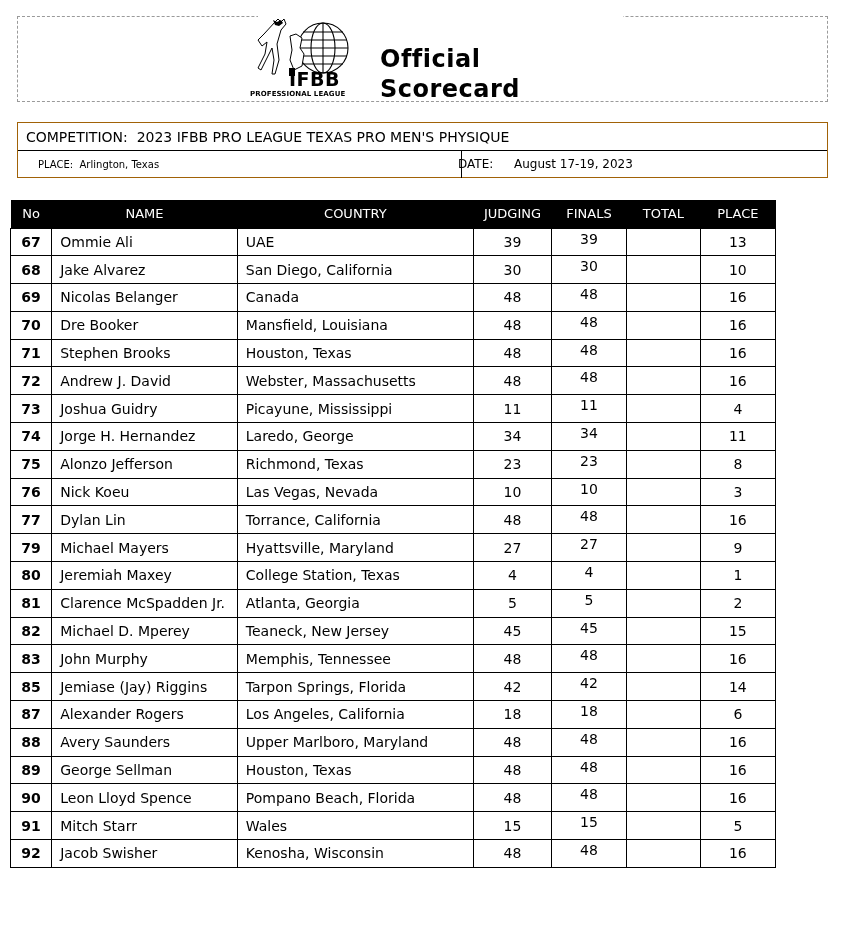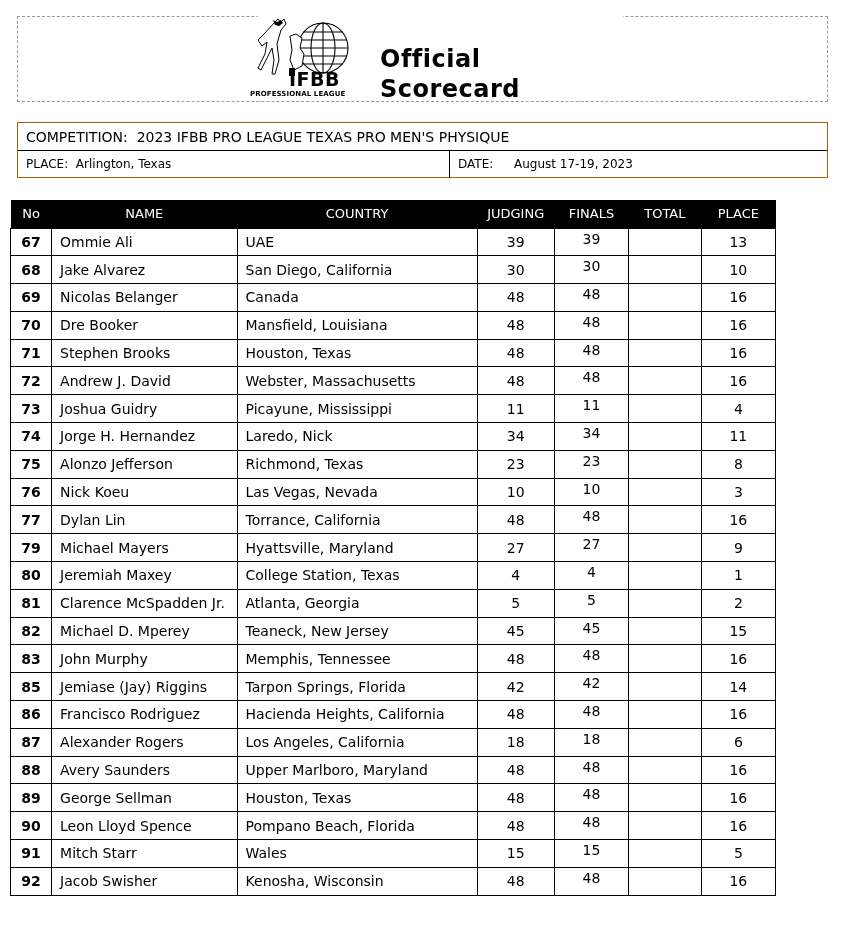--- a/index.html
+++ b/index.html
@@ -35,22 +35,22 @@
   .info {
     position: absolute; left: 17px; top: 122px; width: 811px; height: 56px;
     border: 1px solid #a16207;
   }
   .info-row1 {
     position: absolute; left: 0; top: 0; width: 100%; height: 28px;
     border-bottom: 1px solid #000; font-size: 14px; line-height: 28px; padding-left: 8px;
   }
   .info-row2 { position: absolute; left: 0; top: 28px; width: 100%; height: 27px; }
   .info-place {
-    position: absolute; left: 0; top: 0; width: 432px; height: 27px;
-    border-right: 1px solid #000; font-size: 12px; line-height: 27px; padding-left: 8px;
+    position: absolute; left: 12px; top: 0; width: 432px; height: 27px;
+    border-right: 1px solid #000; font-size: 10px; line-height: 27px; padding-left: 8px;
   }
   .info-date {
     position: absolute; left: 432px; top: 0; width: 377px; height: 27px;
     font-size: 12px; line-height: 27px; padding-left: 8px;
   }
   .info-date .lbl { display: inline-block; width: 56px; }
   table.results {
     position: absolute; left: 10px; top: 200px; width: 766px;
     border-collapse: collapse; font-size: 14px;
   }
@@ -198,21 +198,21 @@
         <td>Joshua Guidry</td>
         <td>Picayune, Mississippi</td>
         <td class="num">11</td>
         <td class="finals">11</td>
         <td class="total"></td>
         <td class="num">4</td>
       </tr>
       <tr>
         <td class="no">74</td>
         <td>Jorge H. Hernandez</td>
-        <td>Laredo, Nick</td>
+        <td>Laredo, George</td>
         <td class="num">34</td>
         <td class="finals">34</td>
         <td class="total"></td>
         <td class="num">11</td>
       </tr>
       <tr>
         <td class="no">75</td>
         <td>Alonzo Jefferson</td>
         <td>Richmond, Texas</td>
         <td class="num">23</td>
@@ -286,29 +286,20 @@
       <tr>
         <td class="no">85</td>
         <td>Jemiase (Jay) Riggins</td>
         <td>Tarpon Springs, Florida</td>
         <td class="num">42</td>
         <td class="finals">42</td>
         <td class="total"></td>
         <td class="num">14</td>
       </tr>
       <tr>
-        <td class="no">86</td>
-        <td>Francisco Rodriguez</td>
-        <td>Hacienda Heights, California</td>
-        <td class="num">48</td>
-        <td class="finals">48</td>
-        <td class="total"></td>
-        <td class="num">16</td>
-      </tr>
-      <tr>
         <td class="no">87</td>
         <td>Alexander Rogers</td>
         <td>Los Angeles, California</td>
         <td class="num">18</td>
         <td class="finals">18</td>
         <td class="total"></td>
         <td class="num">6</td>
       </tr>
       <tr>
         <td class="no">88</td>

